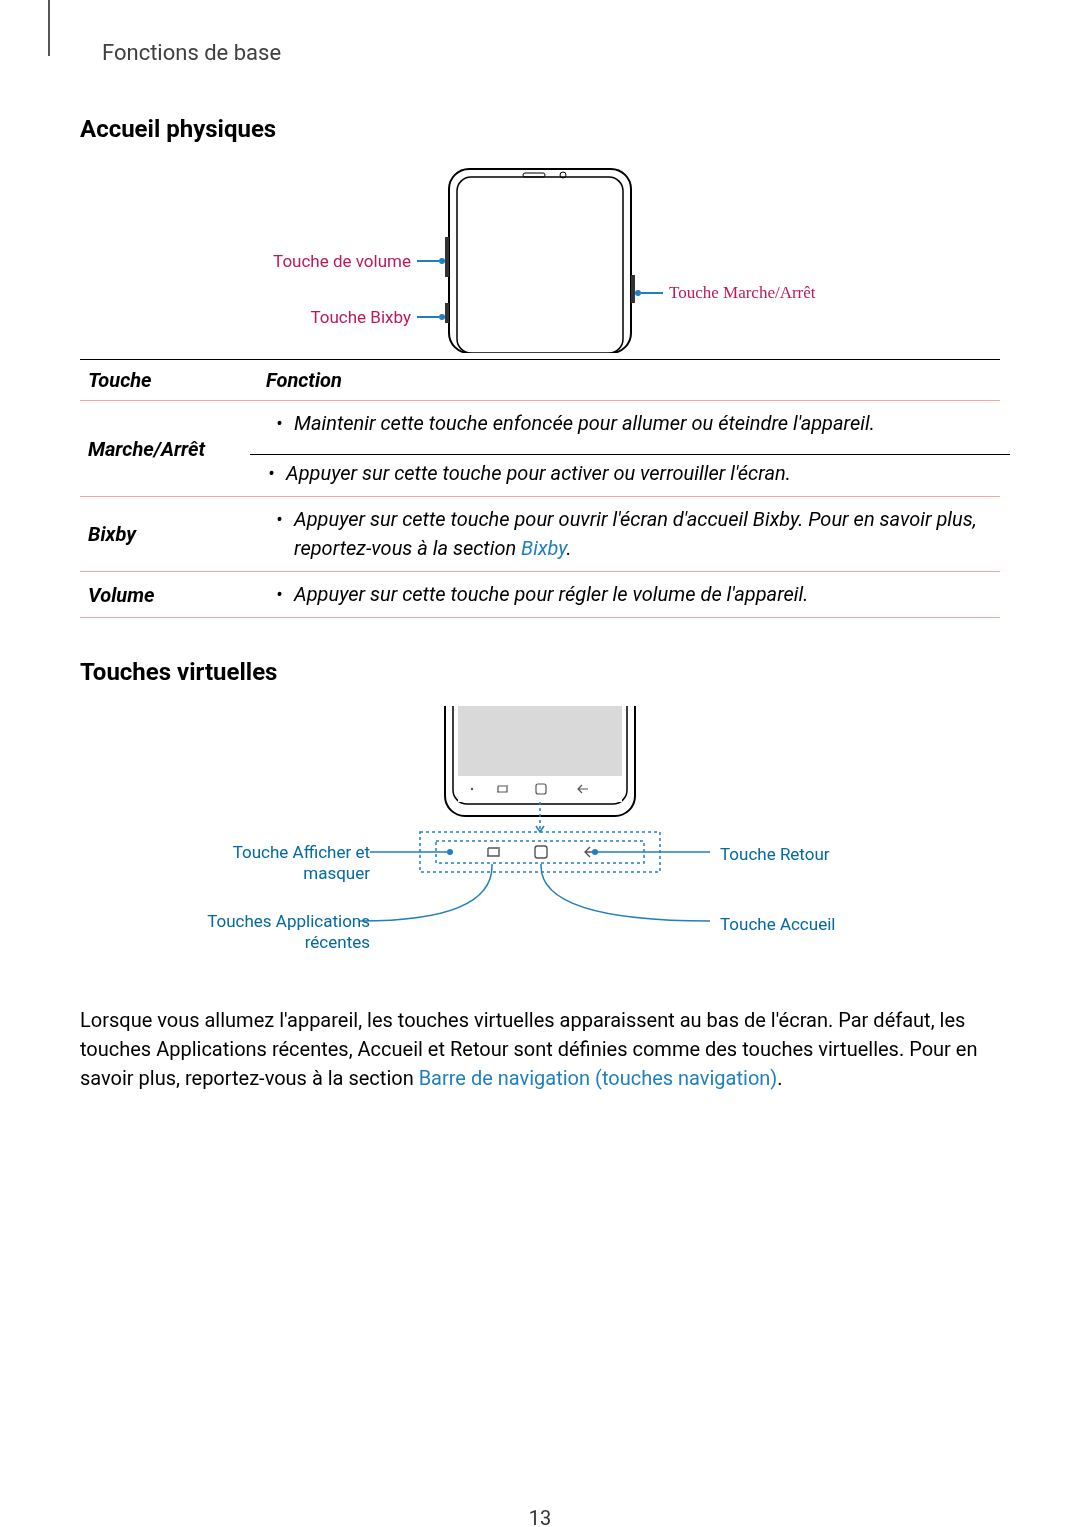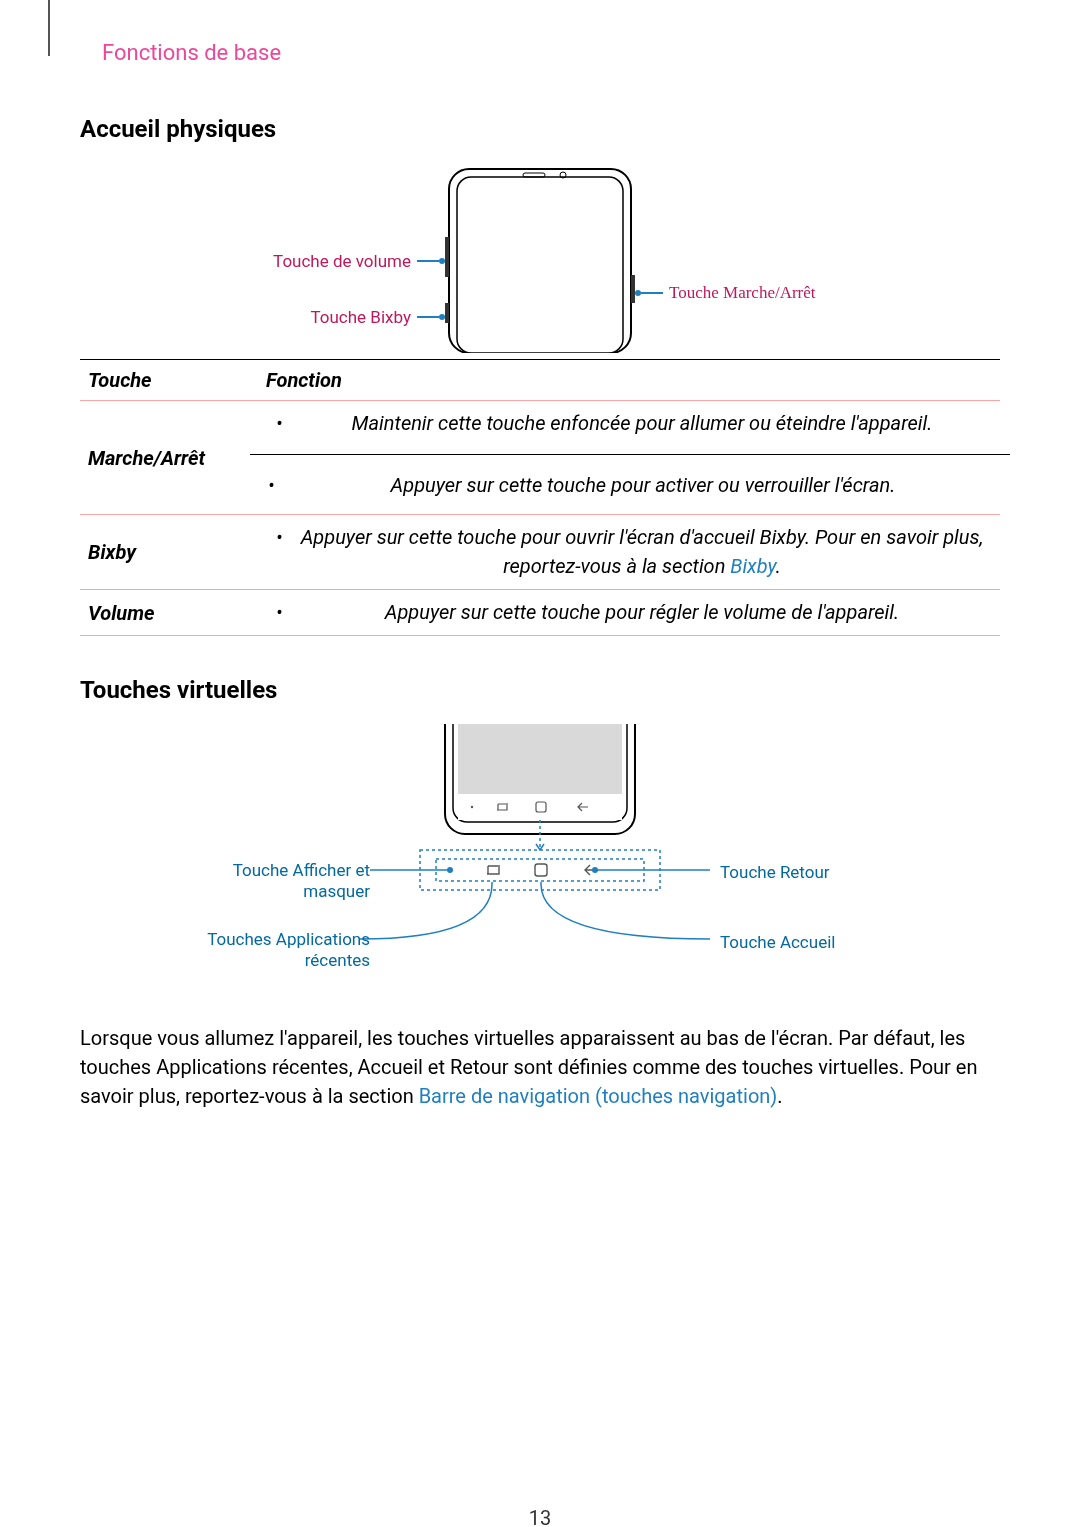--- a/index.html
+++ b/index.html
@@ -17,21 +17,21 @@
   }
   .header-rule {
     position: absolute;
     top: 0;
     left: 48px;
     width: 2px;
     height: 56px;
     background: #555;
   }
   .breadcrumb {
-    color: #ec4899;
+    color: #404040;
     font-size: 22px;
     margin: 10px 0 50px 22px;
   }
   h2.section {
     font-size: 24px;
     font-weight: 700;
     margin: 30px 0 20px 0;
   }
 
   
@@ -80,32 +80,31 @@
     font-weight: 700;
   }
   .fn-cell ul {
     list-style: none;
     margin: 0; padding: 0;
   }
   .fn-cell li {
     position: relative;
     padding-left: 28px;
     line-height: 1.45;
-    text-align: center;
   }
   .fn-cell li::before {
     content: "•";
     position: absolute;
     left: 10px;
     top: 0;
   }
   .fn-cell .inner-sep {
     border-top: 1px solid #000;
-    margin: 8px -10px 14px -8px;
-    padding-top: 16px;
+    margin: 8px -10px 8px -8px;
+    padding-top: 4px;
     padding-left: 8px;
     padding-right: 10px;
   }
   a.ref { color: #1F7FBF; text-decoration: none; }
 
   
   .phone-bottom-wrap {
     position: relative;
     height: 290px;
     margin: 14px 0 8px 0;

